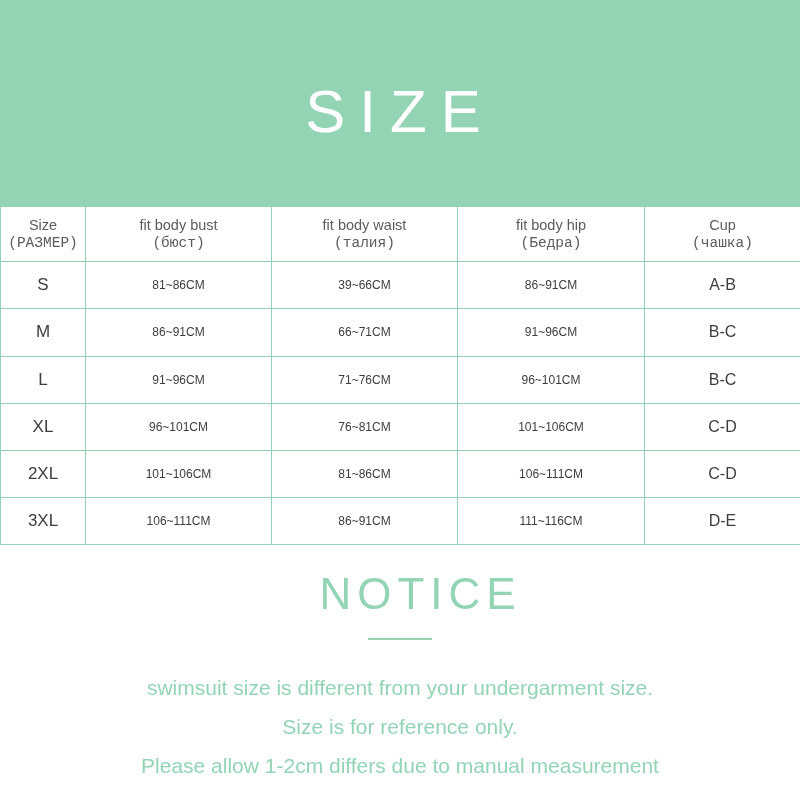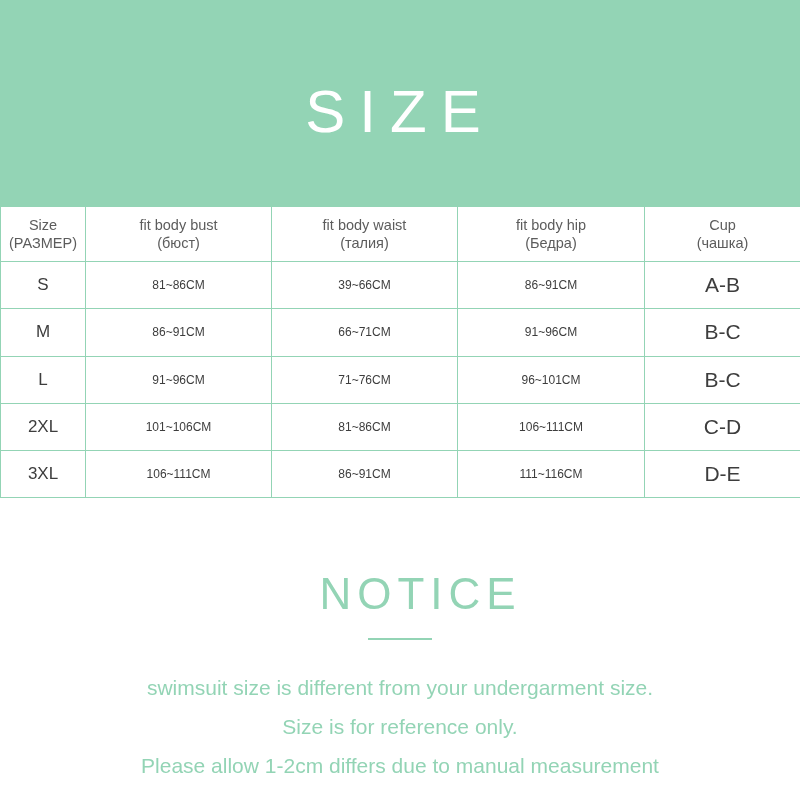--- a/index.html
+++ b/index.html
@@ -69,31 +69,31 @@
   }
   table.size-table thead th {
     height: 48px;
     padding: 3px 2px;
     color: #5c5c5c;
     font-size: 14.5px;
     line-height: 1.25;
     vertical-align: middle;
   }
   table.size-table thead th .hdr-line1 { display: block; }
-  table.size-table thead th .hdr-line2 { display: block; }
+  table.size-table thead th .hdr-line2 { display: block; font-family: Liberation Mono, monospace; }
   table.size-table tbody td {
     height: 44px;
     font-size: 12px;
     vertical-align: middle;
   }
   table.size-table tbody td.col-size {
     font-size: 17px;
   }
   table.size-table tbody td.col-cup {
-    font-size: 21px;
+    font-size: 16px;
   }
   
   tbody tr:nth-child(1) td { padding-bottom: 1px; }
   tbody tr:nth-child(2) td { padding-bottom: 2px; }
   tbody tr:nth-child(3) td { padding-bottom: 1px; }
 
   
   .notice-section {
     position: absolute;
     left: 0;
@@ -187,20 +187,27 @@
           <td class="col-cup">B-C</td>
         </tr>
         <tr>
           <td class="col-size">L</td>
           <td>91~96CM</td>
           <td>71~76CM</td>
           <td>96~101CM</td>
           <td class="col-cup">B-C</td>
         </tr>
         <tr>
+          <td class="col-size">XL</td>
+          <td>96~101CM</td>
+          <td>76~81CM</td>
+          <td>101~106CM</td>
+          <td class="col-cup">C-D</td>
+        </tr>
+        <tr>
           <td class="col-size">2XL</td>
           <td>101~106CM</td>
           <td>81~86CM</td>
           <td>106~111CM</td>
           <td class="col-cup">C-D</td>
         </tr>
         <tr>
           <td class="col-size">3XL</td>
           <td>106~111CM</td>
           <td>86~91CM</td>

